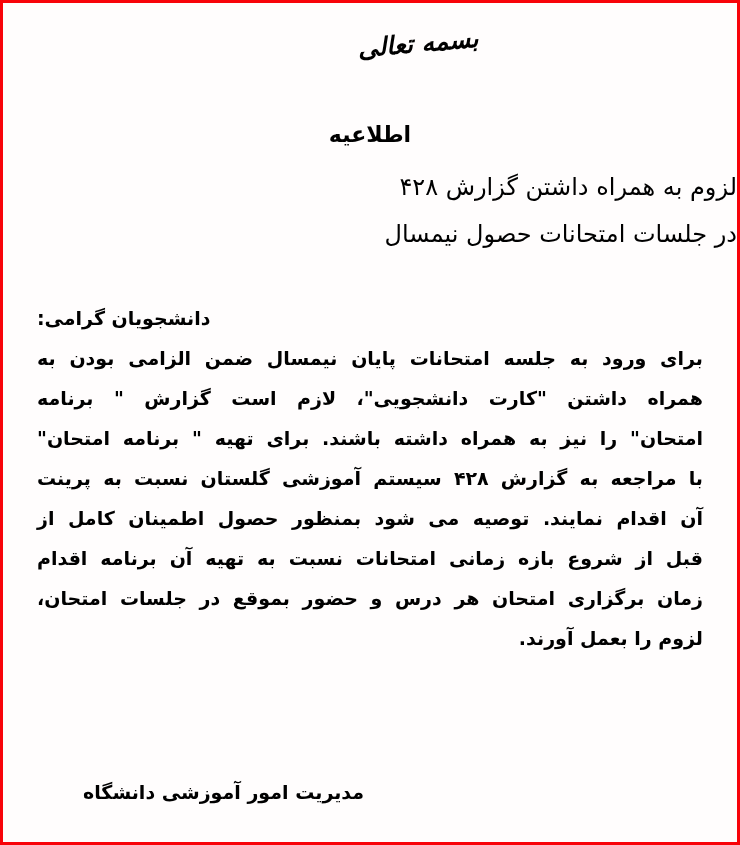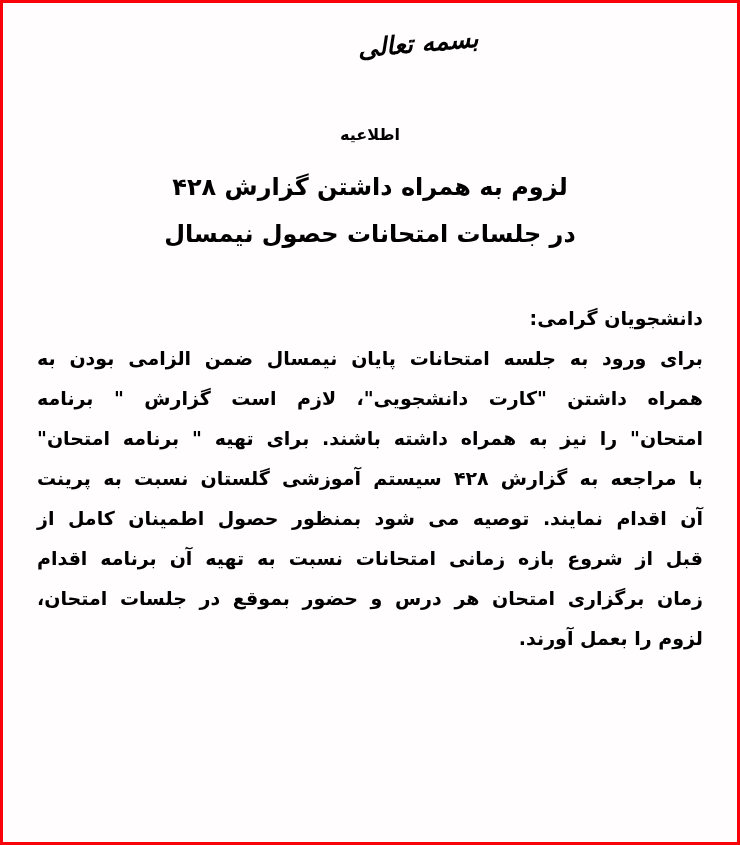--- a/index.html
+++ b/index.html
@@ -24,41 +24,40 @@
     margin-top: 26px;
     text-align: center;
     font-size: 25px;
     font-weight: bold;
     font-style: italic;
     transform: translateX(48px) rotate(-5deg);
   }
   .notice {
     margin-top: 64px;
     text-align: center;
-    font-size: 16px;
+    font-size: 22px;
     font-weight: bold;
     line-height: 26px;
   }
   .title {
-    text-align: center;
     font-size: 24px;
-    font-weight: bold;
+    font-weight: normal;
     line-height: 47px;
   }
   .title-first {
     margin-top: 16px;
   }
   .body-block {
     margin: 40px 34px 0 34px;
     font-size: 19px;
     font-weight: bold;
     line-height: 40px;
   }
   .salutation {
-    text-align: right;
+    text-align: left;
   }
   .body-line {
     text-align: justify;
     text-align-last: justify;
   }
   .body-line.last {
     text-align: right;
     text-align-last: right;
   }
   .signature {
@@ -87,14 +86,15 @@
     <div class="body-line">برای ورود به جلسه امتحانات پایان نیمسال ضمن الزامی بودن به</div>
     <div class="body-line">همراه داشتن "کارت دانشجویی"، لازم است گزارش " برنامه</div>
     <div class="body-line">امتحان" را نیز به همراه داشته باشند. برای تهیه " برنامه امتحان"</div>
     <div class="body-line">با مراجعه به گزارش ۴۲۸ سیستم آموزشی گلستان نسبت به پرینت</div>
     <div class="body-line">آن اقدام نمایند. توصیه می شود بمنظور حصول اطمینان کامل از</div>
     <div class="body-line">قبل از شروع بازه زمانی امتحانات نسبت به تهیه آن برنامه اقدام</div>
     <div class="body-line">زمان برگزاری امتحان هر درس و حضور بموقع در جلسات امتحان،</div>
     <div class="body-line last">لزوم را بعمل آورند.</div>
   </div>
 
+  <div class="signature">مدیریت امور آموزشی دانشگاه</div>
 
 </div>
 
 </body></html>

